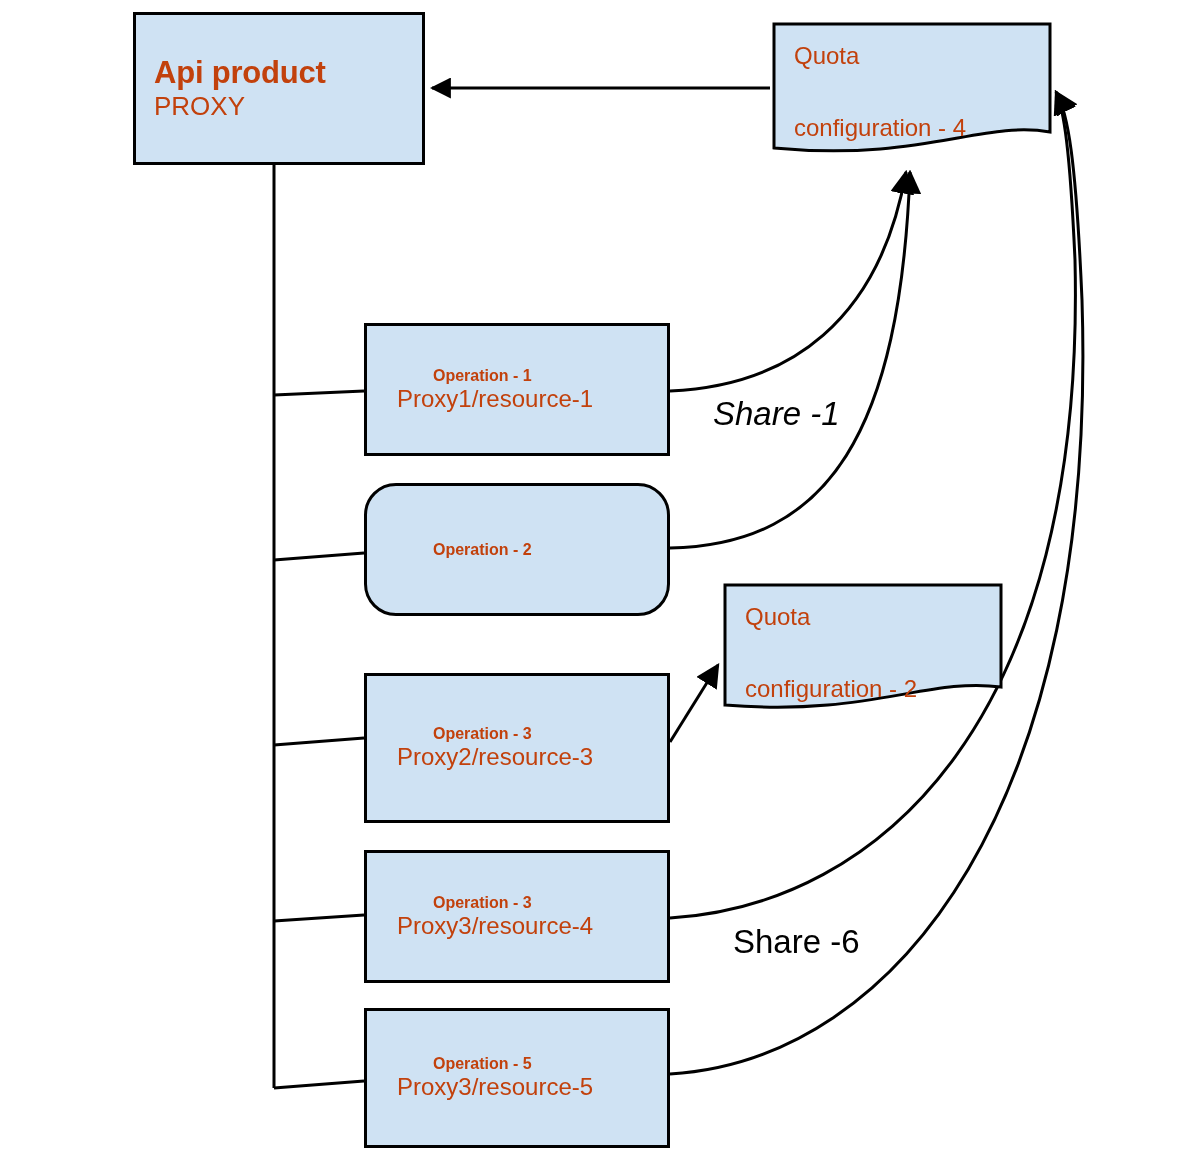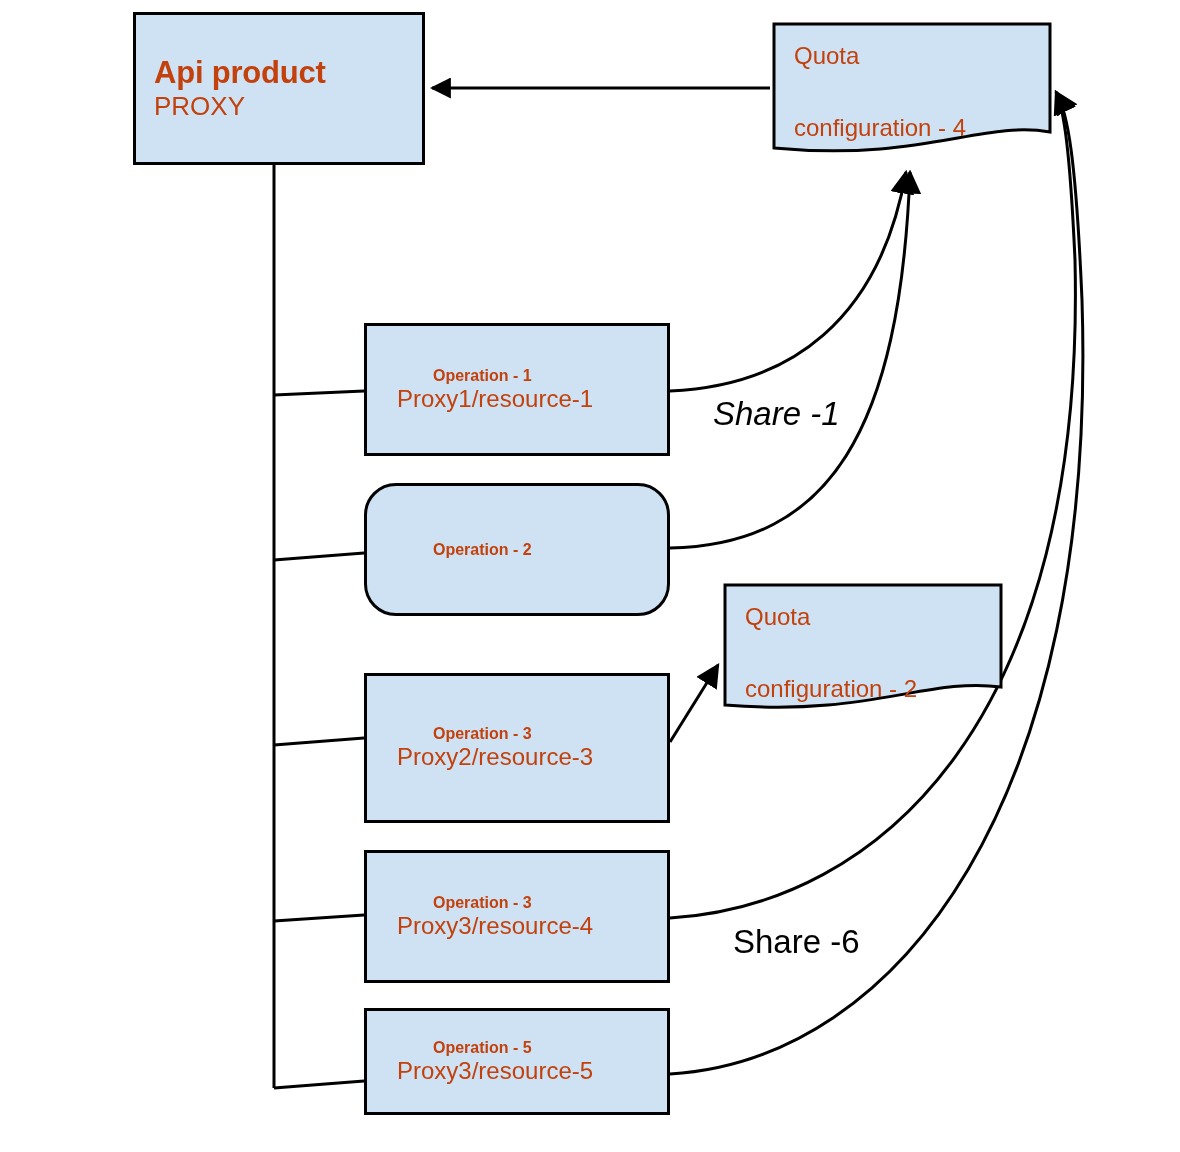--- a/index.html
+++ b/index.html
@@ -159,21 +159,21 @@
   <div class="node rect-node" style="left:364px; top:673px; width:306px; height:150px;">
     <div class="small-title">Operation - 3</div>
     <div class="small-sub">Proxy2/resource-3</div>
   </div>
 
   <div class="node rect-node" style="left:364px; top:850px; width:306px; height:133px;">
     <div class="small-title">Operation - 3</div>
     <div class="small-sub">Proxy3/resource-4</div>
   </div>
 
-  <div class="node rect-node" style="left:364px; top:1008px; width:306px; height:107px;">
+  <div class="node rect-node" style="left:364px; top:1008px; width:306px; height:140px;">
     <div class="small-title">Operation - 5</div>
     <div class="small-sub">Proxy3/resource-5</div>
   </div>
 
   <div class="edge-label" style="left:713px; top:395px;font-style:italic;">Share -1</div>
   <div class="edge-label" style="left:733px; top:923px;">Share -6</div>
 
 </div>
 
 </body></html>

